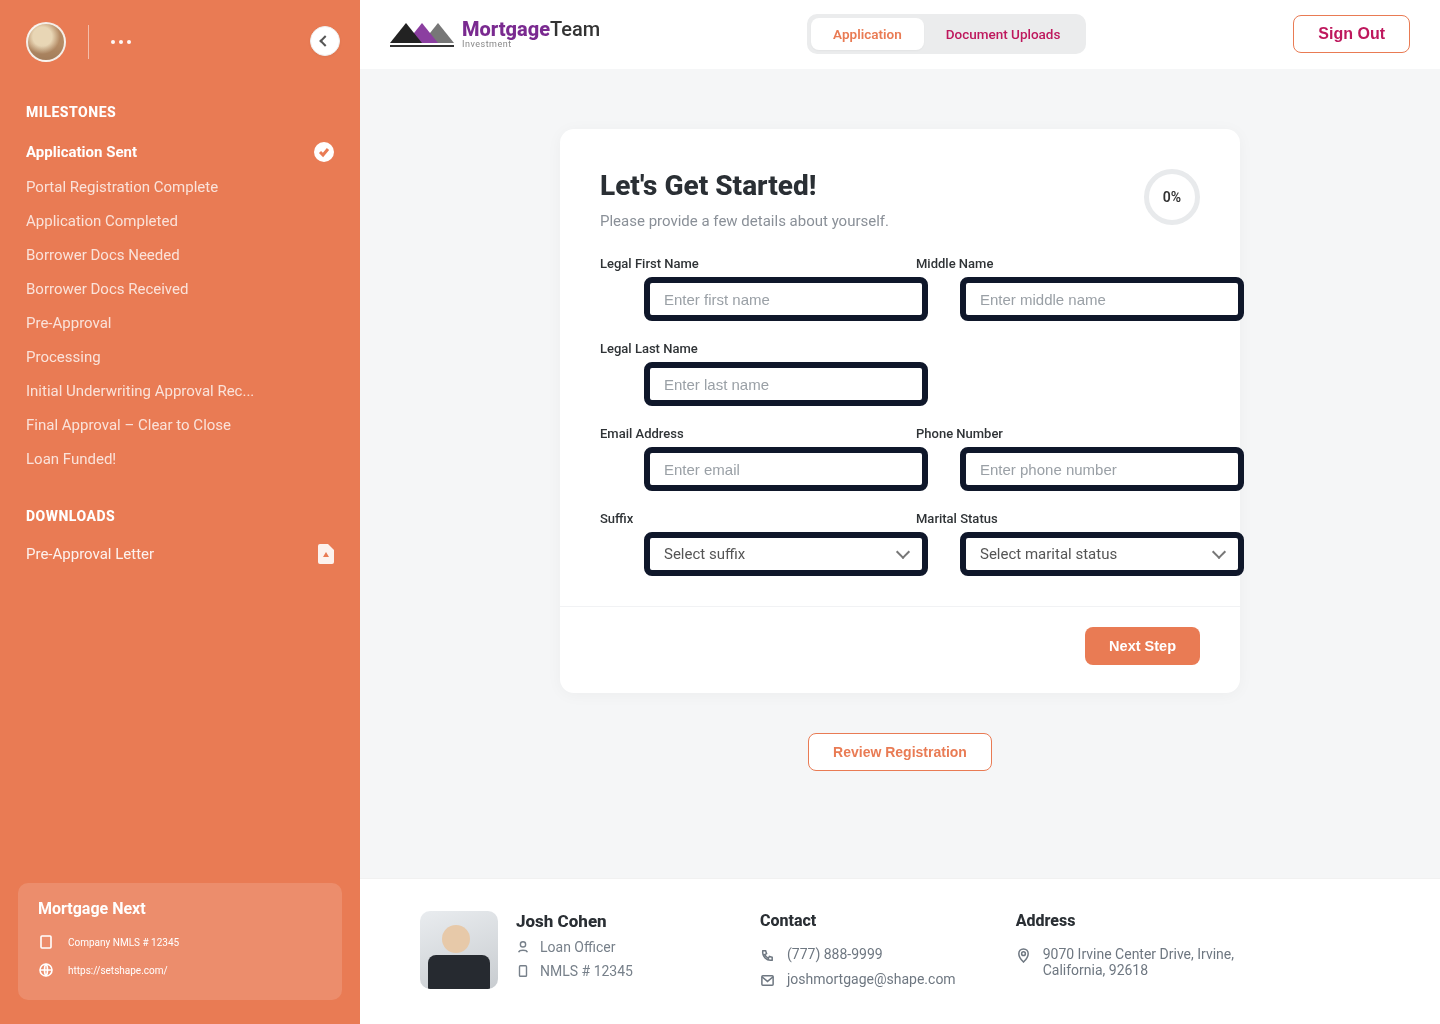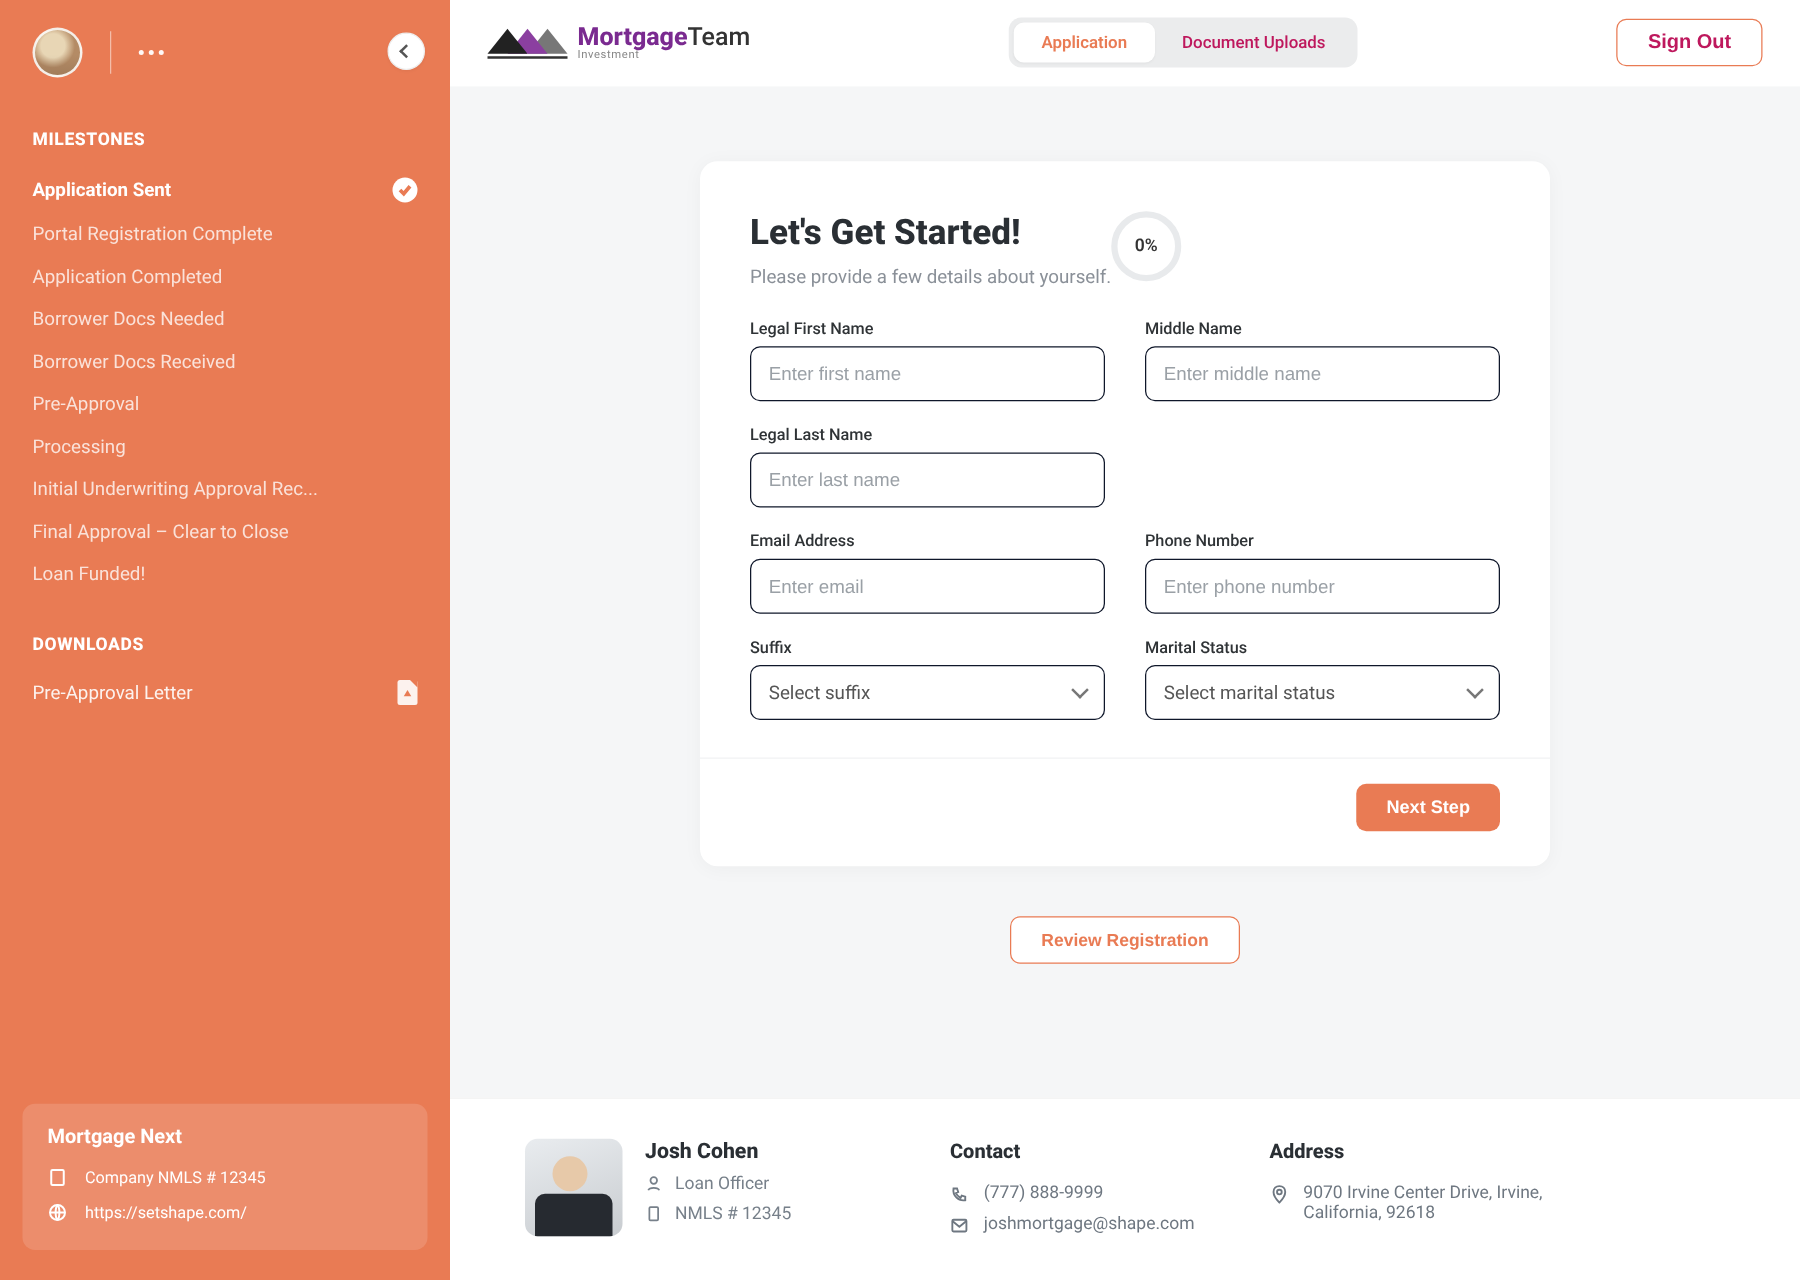--- a/index.html
+++ b/index.html
@@ -119,21 +119,21 @@
 
   .sidebar-footer {
     margin: auto 18px 24px 18px;
     background: rgba(255,255,255,0.14);
     border-radius: 10px;
     padding: 16px 20px;
   }
   .sidebar-footer .company { font-weight: 700; font-size: 16px; margin-bottom: 10px; }
   .sf-row {
     display:flex; align-items:center; gap: 14px;
-    font-size: 13px; padding: 6px 0;
+    font-size: 10px; padding: 6px 0;
   }
   .sf-row .mini-icon {
     width:16px; height:16px; display:inline-flex; align-items:center; justify-content:center;
   }
   .sf-row svg { stroke:#fff; fill:none; stroke-width:1.6; }
 
   
   .main {
     flex: 1;
     display: flex; flex-direction: column;
@@ -185,35 +185,35 @@
 
   .content {
     flex:1; padding: 60px 0 40px;
     display:flex; flex-direction:column; align-items:center;
   }
   .card {
     width:680px; background:#fff; border-radius:14px;
     box-shadow: 0 2px 16px rgba(0,0,0,0.04);
     padding: 40px 40px 28px 40px;
   }
-  .card-head { display:flex; align-items:flex-start; margin-bottom: 26px;}
+  .card-head { display:flex; align-items:flex-start; justify-content:space-between; margin-bottom: 26px;}
   .card-title { font-size:28px; font-weight:800; color:#2a2f34; }
   .card-sub { font-size:15px; color:#8a9098; margin-top:10px; }
   .progress-ring {
     width:56px; height:56px; border-radius:50%;
     border:5px solid #e8eaec;
     display:flex; align-items:center; justify-content:center;
     font-size:14px; color:#333; font-weight:600;
   }
 
   .form-grid { display:grid; grid-template-columns: 1fr 1fr; column-gap: 32px; row-gap: 20px; } 
   .field-label { font-size:13px; color:#2f3336; font-weight:500; margin-bottom:6px; display:block;}
   .field-input, .field-select {
-    width:100%; height:44px; border:1px solid #0f172a; border-radius:8px;
-    padding: 0 14px; font-size:15px; color:#555; background:#fff;
+    width:100%; height:44px; border:6px solid #0f172a; border-radius:8px;
+    padding: 0 14px; font-size:15px; color:#555; background:#fff;margin-left:44px;
   }
   .field-input::placeholder { color:#9aa0a6; }
   .field-select {
     display:flex; align-items:center; justify-content:space-between;
     cursor:pointer; color:#555;
   }
   .sel-caret {
     width:10px; height:10px;
     border-right:2px solid #777; border-bottom:2px solid #777;
     transform: rotate(45deg); margin-top:-4px;

